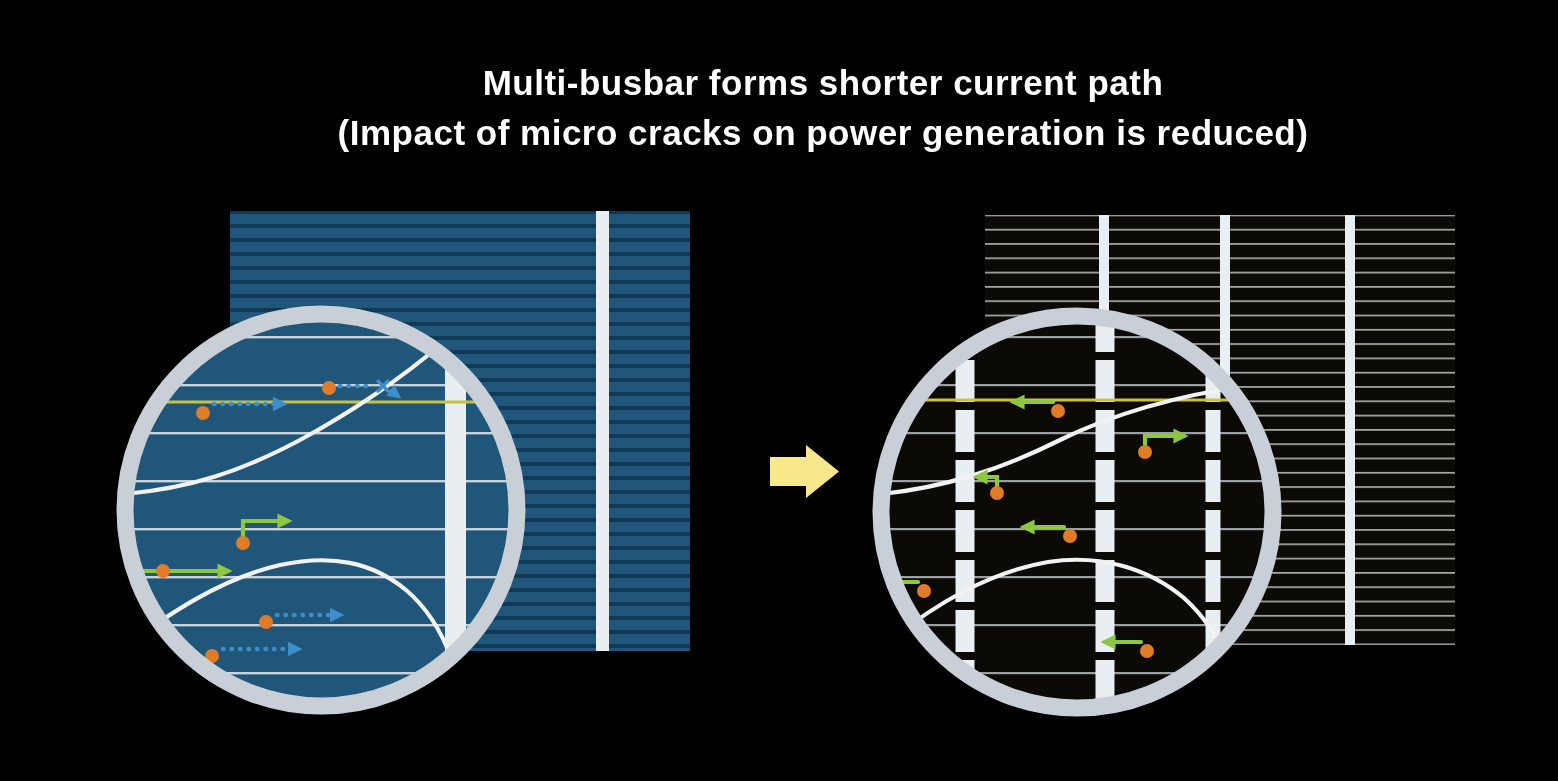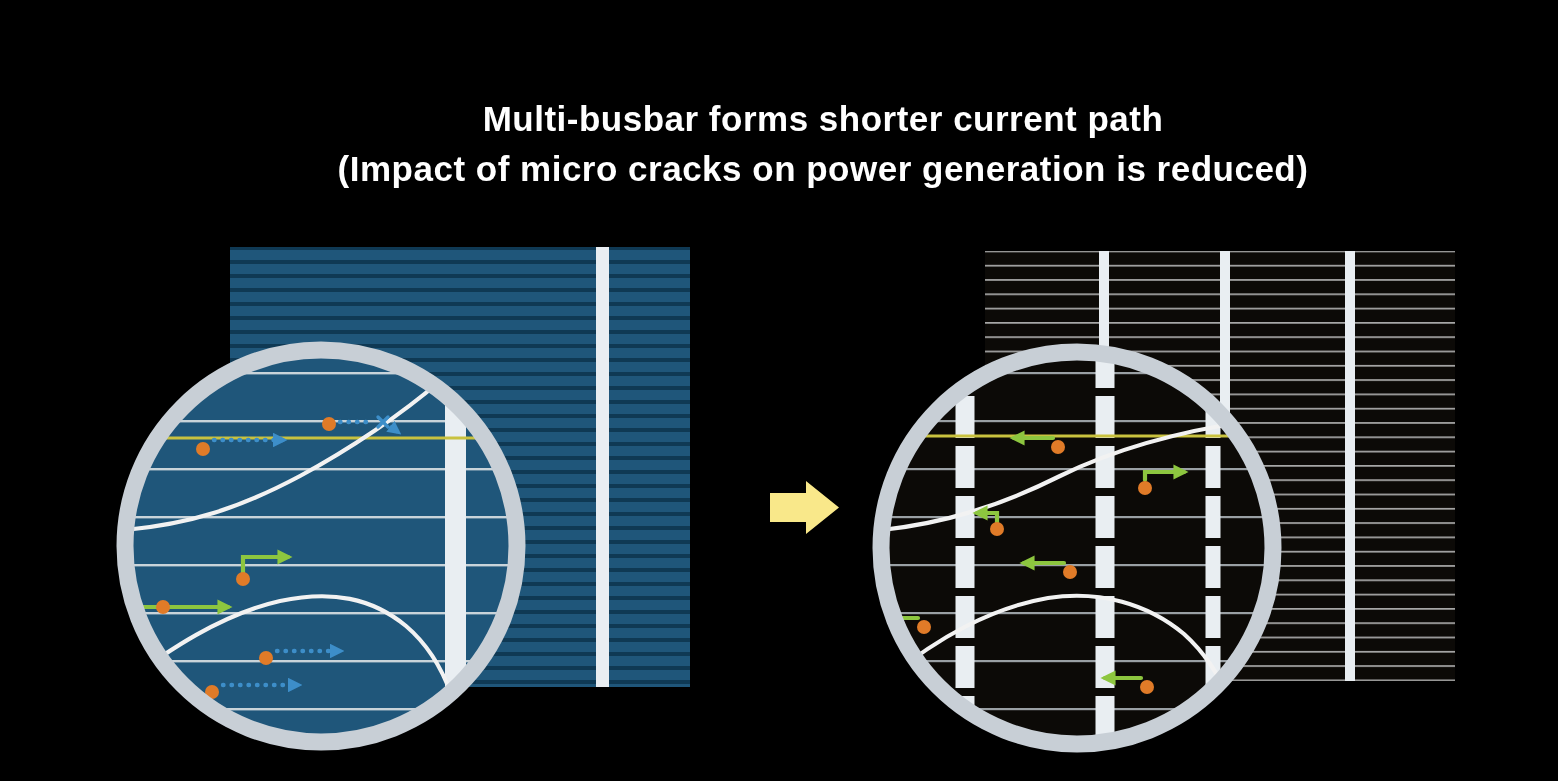--- a/index.html
+++ b/index.html
@@ -19,21 +19,21 @@
     --zoom-line-blue:#c9d4da;
     --zoom-line-black:#9aa0a4;
     --title-color:#ffffff;
   }
   html,body{margin:0;padding:0;}
   body{
     width:1558px;height:781px;overflow:hidden;
     background:var(--background);
     font-family:"Liberation Sans", sans-serif;
   }
-  .stage{position:relative;width:1558px;height:671px;margin-top:36px;}
+  .stage{position:relative;width:1558px;height:671px;}
   .title{
     position:absolute;top:58px;left:0;width:100%;
     transform:translateX(44px);
     text-align:center;color:var(--title-color);
     font-weight:700;font-size:35px;line-height:50px;letter-spacing:0.5px;
   }
   svg{position:absolute;top:0;left:0;display:block;}
 </style>
 </head>
 <body>

